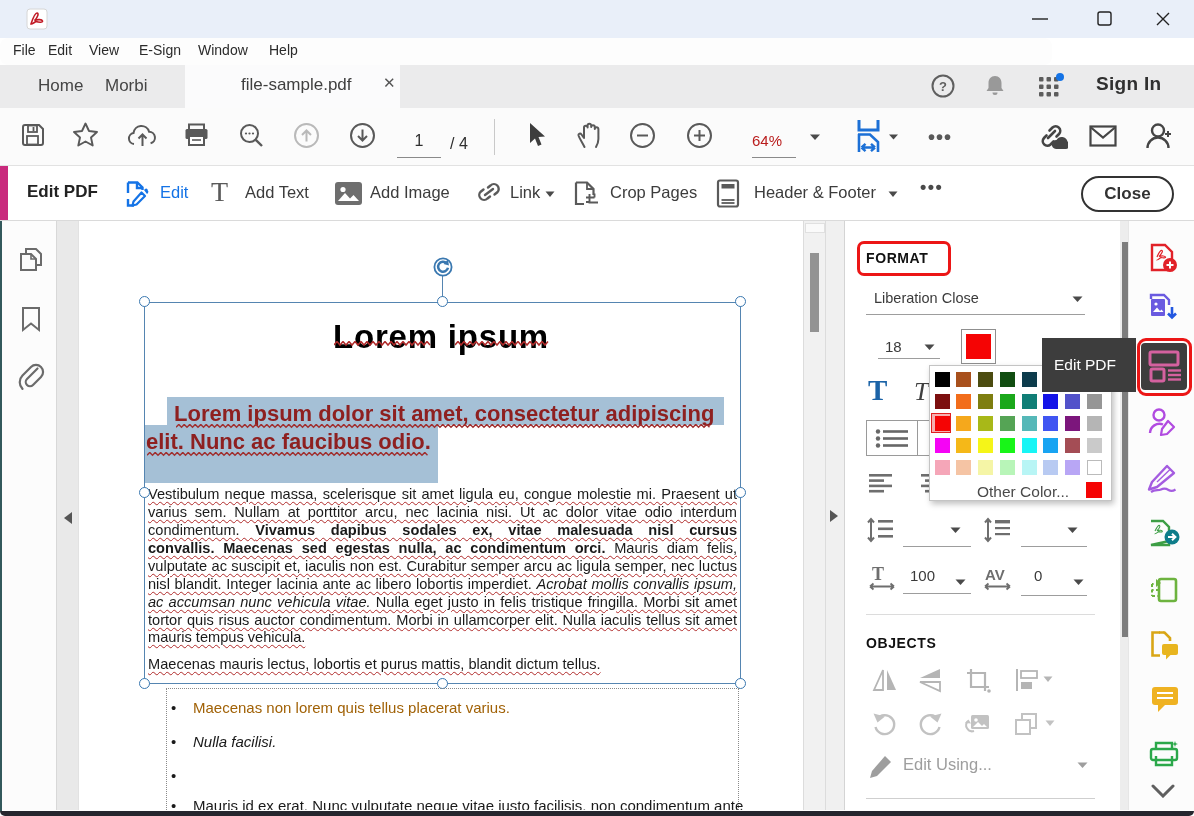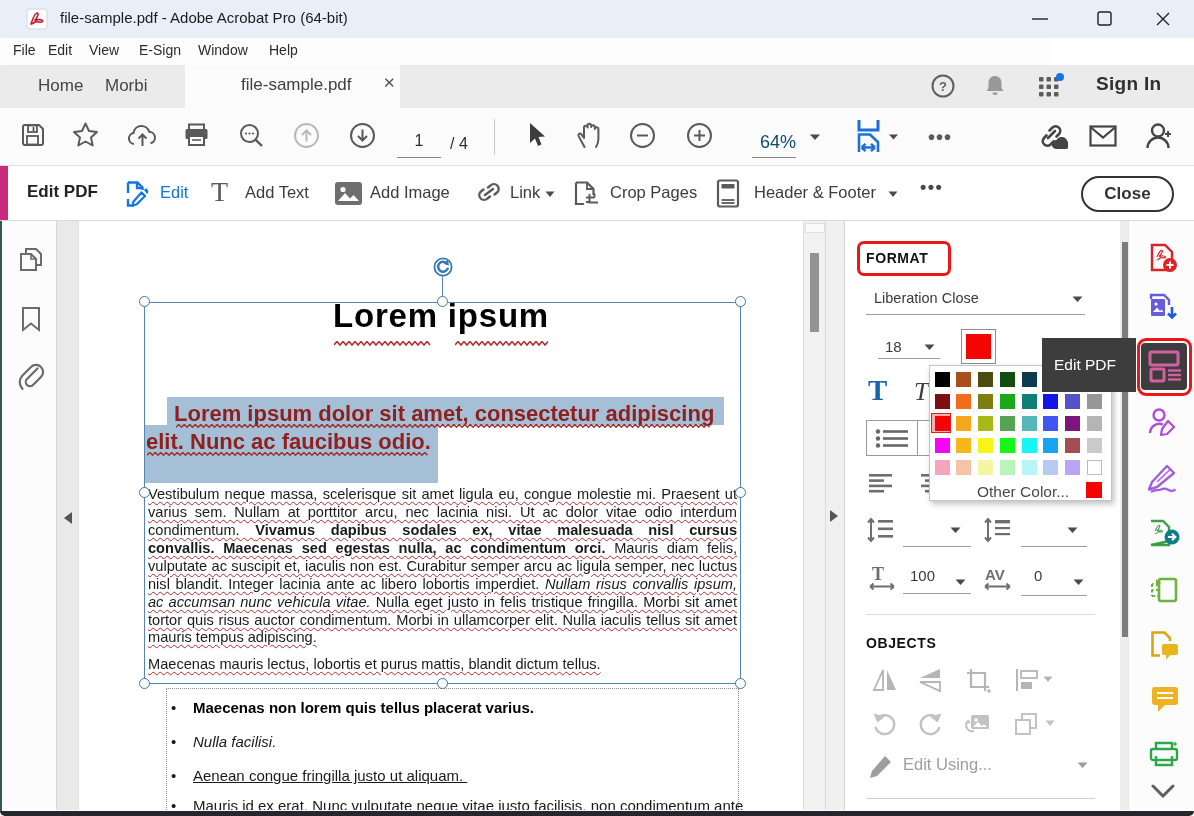--- a/index.html
+++ b/index.html
@@ -47,21 +47,20 @@
 </style>
 </head>
 <body>
 <div id="app">
 
   <div id="titlebar">
     <svg class="abs" style="left:26px;top:8px" width="22" height="22" viewBox="0 0 22 22">
       <rect x="1" y="1" width="20" height="20" rx="3" fill="#fff" stroke="#d6d6d6"></rect>
       <path d="M5 16 C7 10 9 5 11 5 C13 5 12 9 8.5 12.5 C12 11 16 11.5 16.5 13 C17 14.5 13 14.5 10 13.5 C8 14.5 6 16.5 5 16 Z" fill="none" stroke="#c11a25" stroke-width="1.6"></path>
     </svg>
-    <div id="titletext" style="font-size:15px">file-sample.pdf - Adobe Acrobat Pro (64-bit)</div>
     <svg class="abs" style="left:1030px;top:8px" width="150" height="22" viewBox="0 0 150 22">
       <line x1="2" y1="11" x2="18" y2="11" stroke="#222" stroke-width="1.4"></line>
       <rect x="68" y="4" width="13" height="13" rx="2" fill="none" stroke="#222" stroke-width="1.4"></rect>
       <path d="M127 5 L139 17 M139 5 L127 17" stroke="#222" stroke-width="1.4"></path>
     </svg>
   </div>
 
   <div id="menubar">
     <div class="menuitem" style="left:13px">File</div>
     <div class="menuitem" style="left:48px">Edit</div>
@@ -164,21 +163,21 @@
       <circle cx="13.5" cy="13.5" r="11.5" fill="none" stroke="#595959" stroke-width="2"></circle>
       <line x1="8" y1="13.5" x2="19" y2="13.5" stroke="#595959" stroke-width="2"></line>
     </svg>
 
     <svg class="abs" style="left:686px;top:14px" width="27" height="27" viewBox="0 0 27 27">
       <circle cx="13.5" cy="13.5" r="11.5" fill="none" stroke="#595959" stroke-width="2"></circle>
       <line x1="8" y1="13.5" x2="19" y2="13.5" stroke="#595959" stroke-width="2"></line>
       <line x1="13.5" y1="8" x2="13.5" y2="19" stroke="#595959" stroke-width="2"></line>
     </svg>
 
-    <div class="abs" style="left:752px;top:24px;width:44px;height:26px;border-bottom:1px solid #8a8a8a;text-align:right;font-size:18px;color:#0c4a6e">64%</div>
+    <div class="abs" style="left:752px;top:24px;width:44px;height:26px;border-bottom:1px solid #8a8a8a;text-align:left;font-size:15px;color:#b91c1c">64%</div>
     <svg class="abs" style="left:809px;top:25px" width="12" height="8" viewBox="0 0 12 8">
         <path d="M1 1.5 L6 7 L11 1.5 Z" fill="#4a4a4a"></path>
       </svg>
 
     <svg class="abs" style="left:856px;top:11px" width="26" height="34" viewBox="0 0 26 34">
       <path d="M3 1 L3 11 L22 11 L22 1" fill="none" stroke="#1c70d6" stroke-width="3"></path>
       <path d="M3 15 L3 33 M2 15.5 L14 15.5 L22 23 L22 33" fill="none" stroke="#1c70d6" stroke-width="2.6"></path>
       <path d="M5.5 28.5 L19 28.5 M5.5 28.5 L9.5 24.8 M5.5 28.5 L9.5 32.2 M19 28.5 L15 24.8 M19 28.5 L15 32.2" fill="none" stroke="#1c70d6" stroke-width="2.4"></path>
     </svg>
     <svg class="abs" style="left:888px;top:25px" width="11" height="8" viewBox="0 0 11 8">
@@ -288,21 +287,21 @@
     <div id="page">
       
     </div>
 
     <div class="abs" style="left:0;top:0;width:844px;height:589px;overflow:hidden">
 
       <div class="abs" style="left:167px;top:176px;width:557px;height:28.4px;background:#a5c0d6"></div>
       <div class="abs" style="left:144px;top:204.4px;width:294px;height:28.4px;background:#a5c0d6"></div>
       <div class="abs" style="left:144px;top:232.8px;width:294px;height:28.8px;background:#a5c0d6"></div>
 
-      <div class="abs" style="left:333px;top:76px;font-size:33px;letter-spacing:0.8px;font-weight:bold;color:#000">Lorem ipsum</div>
+      <div class="abs" style="left:333px;top:97px;font-size:33px;letter-spacing:0.8px;font-weight:bold;color:#000">Lorem ipsum</div>
         <svg class="abs" style="left:334px;top:120px" width="99" height="7" viewBox="0 0 99 7">
           <polyline points="0.0,4.0 3.0,0.5 6.0,4.0 9.0,0.5 12.0,4.0 15.0,0.5 18.0,4.0 21.0,0.5 24.0,4.0 27.0,0.5 30.0,4.0 33.0,0.5 36.0,4.0 39.0,0.5 42.0,4.0 45.0,0.5 48.0,4.0 51.0,0.5 54.0,4.0 57.0,0.5 60.0,4.0 63.0,0.5 66.0,4.0 69.0,0.5 72.0,4.0 75.0,0.5 78.0,4.0 81.0,0.5 84.0,4.0 87.0,0.5 90.0,4.0 93.0,0.5 96.0,4.0" fill="none" stroke="#b02a2a" stroke-width="1.5"></polyline>
         </svg>
         <svg class="abs" style="left:455px;top:120px" width="95" height="7" viewBox="0 0 95 7">
           <polyline points="0.0,4.0 3.0,0.5 6.0,4.0 9.0,0.5 12.0,4.0 15.0,0.5 18.0,4.0 21.0,0.5 24.0,4.0 27.0,0.5 30.0,4.0 33.0,0.5 36.0,4.0 39.0,0.5 42.0,4.0 45.0,0.5 48.0,4.0 51.0,0.5 54.0,4.0 57.0,0.5 60.0,4.0 63.0,0.5 66.0,4.0 69.0,0.5 72.0,4.0 75.0,0.5 78.0,4.0 81.0,0.5 84.0,4.0 87.0,0.5 90.0,4.0 93.0,0.5" fill="none" stroke="#b02a2a" stroke-width="1.5"></polyline>
         </svg>
 
       <div class="abs" style="left:174px;top:179.7px;font-size:22px;font-weight:bold;color:#8e2020;white-space:nowrap">Lorem ipsum dolor sit amet, consectetur adipiscing</div>
         <svg class="abs" style="left:176px;top:202.5px" width="537" height="6" viewBox="0 0 537 6">
           <polyline points="0.0,3.2 2.8,0.4 5.5,3.2 8.2,0.4 11.0,3.2 13.8,0.4 16.5,3.2 19.2,0.4 22.0,3.2 24.8,0.4 27.5,3.2 30.2,0.4 33.0,3.2 35.8,0.4 38.5,3.2 41.2,0.4 44.0,3.2 46.8,0.4 49.5,3.2 52.2,0.4 55.0,3.2 57.8,0.4 60.5,3.2 63.2,0.4 66.0,3.2 68.8,0.4 71.5,3.2 74.2,0.4 77.0,3.2 79.8,0.4 82.5,3.2 85.2,0.4 88.0,3.2 90.8,0.4 93.5,3.2 96.2,0.4 99.0,3.2 101.8,0.4 104.5,3.2 107.2,0.4 110.0,3.2 112.8,0.4 115.5,3.2 118.2,0.4 121.0,3.2 123.8,0.4 126.5,3.2 129.2,0.4 132.0,3.2 134.8,0.4 137.5,3.2 140.2,0.4 143.0,3.2 145.8,0.4 148.5,3.2 151.2,0.4 154.0,3.2 156.8,0.4 159.5,3.2 162.2,0.4 165.0,3.2 167.8,0.4 170.5,3.2 173.2,0.4 176.0,3.2 178.8,0.4 181.5,3.2 184.2,0.4 187.0,3.2 189.8,0.4 192.5,3.2 195.2,0.4 198.0,3.2 200.8,0.4 203.5,3.2 206.2,0.4 209.0,3.2 211.8,0.4 214.5,3.2 217.2,0.4 220.0,3.2 222.8,0.4 225.5,3.2 228.2,0.4 231.0,3.2 233.8,0.4 236.5,3.2 239.2,0.4 242.0,3.2 244.8,0.4 247.5,3.2 250.2,0.4 253.0,3.2 255.8,0.4 258.5,3.2 261.2,0.4 264.0,3.2 266.8,0.4 269.5,3.2 272.2,0.4 275.0,3.2 277.8,0.4 280.5,3.2 283.2,0.4 286.0,3.2 288.8,0.4 291.5,3.2 294.2,0.4 297.0,3.2 299.8,0.4 302.5,3.2 305.2,0.4 308.0,3.2 310.8,0.4 313.5,3.2 316.2,0.4 319.0,3.2 321.8,0.4 324.5,3.2 327.2,0.4 330.0,3.2 332.8,0.4 335.5,3.2 338.2,0.4 341.0,3.2 343.8,0.4 346.5,3.2 349.2,0.4 352.0,3.2 354.8,0.4 357.5,3.2 360.2,0.4 363.0,3.2 365.8,0.4 368.5,3.2 371.2,0.4 374.0,3.2 376.8,0.4 379.5,3.2 382.2,0.4 385.0,3.2 387.8,0.4 390.5,3.2 393.2,0.4 396.0,3.2 398.8,0.4 401.5,3.2 404.2,0.4 407.0,3.2 409.8,0.4 412.5,3.2 415.2,0.4 418.0,3.2 420.8,0.4 423.5,3.2 426.2,0.4 429.0,3.2 431.8,0.4 434.5,3.2 437.2,0.4 440.0,3.2 442.8,0.4 445.5,3.2 448.2,0.4 451.0,3.2 453.8,0.4 456.5,3.2 459.2,0.4 462.0,3.2 464.8,0.4 467.5,3.2 470.2,0.4 473.0,3.2 475.8,0.4 478.5,3.2 481.2,0.4 484.0,3.2 486.8,0.4 489.5,3.2 492.2,0.4 495.0,3.2 497.8,0.4 500.5,3.2 503.2,0.4 506.0,3.2 508.8,0.4 511.5,3.2 514.2,0.4 517.0,3.2 519.8,0.4 522.5,3.2 525.2,0.4 528.0,3.2 530.8,0.4 533.5,3.2" fill="none" stroke="#a03030" stroke-width="1.4"></polyline>
@@ -310,24 +309,24 @@
       <div class="abs" style="left:146px;top:208.1px;font-size:22px;font-weight:bold;color:#8e2020;white-space:nowrap">elit. Nunc ac faucibus odio.</div>
         <svg class="abs" style="left:147px;top:231px" width="285" height="6" viewBox="0 0 285 6">
           <polyline points="0.0,3.2 2.8,0.4 5.5,3.2 8.2,0.4 11.0,3.2 13.8,0.4 16.5,3.2 19.2,0.4 22.0,3.2 24.8,0.4 27.5,3.2 30.2,0.4 33.0,3.2 35.8,0.4 38.5,3.2 41.2,0.4 44.0,3.2 46.8,0.4 49.5,3.2 52.2,0.4 55.0,3.2 57.8,0.4 60.5,3.2 63.2,0.4 66.0,3.2 68.8,0.4 71.5,3.2 74.2,0.4 77.0,3.2 79.8,0.4 82.5,3.2 85.2,0.4 88.0,3.2 90.8,0.4 93.5,3.2 96.2,0.4 99.0,3.2 101.8,0.4 104.5,3.2 107.2,0.4 110.0,3.2 112.8,0.4 115.5,3.2 118.2,0.4 121.0,3.2 123.8,0.4 126.5,3.2 129.2,0.4 132.0,3.2 134.8,0.4 137.5,3.2 140.2,0.4 143.0,3.2 145.8,0.4 148.5,3.2 151.2,0.4 154.0,3.2 156.8,0.4 159.5,3.2 162.2,0.4 165.0,3.2 167.8,0.4 170.5,3.2 173.2,0.4 176.0,3.2 178.8,0.4 181.5,3.2 184.2,0.4 187.0,3.2 189.8,0.4 192.5,3.2 195.2,0.4 198.0,3.2 200.8,0.4 203.5,3.2 206.2,0.4 209.0,3.2 211.8,0.4 214.5,3.2 217.2,0.4 220.0,3.2 222.8,0.4 225.5,3.2 228.2,0.4 231.0,3.2 233.8,0.4 236.5,3.2 239.2,0.4 242.0,3.2 244.8,0.4 247.5,3.2 250.2,0.4 253.0,3.2 255.8,0.4 258.5,3.2 261.2,0.4 264.0,3.2 266.8,0.4 269.5,3.2 272.2,0.4 275.0,3.2 277.8,0.4 280.5,3.2" fill="none" stroke="#a03030" stroke-width="1.4"></polyline>
         </svg>
 
       <div class="docline just sq" style="left:148px;top:265.2px">Vestibulum neque massa, scelerisque sit amet ligula eu, congue molestie mi. Praesent ut</div>
       <div class="docline just sq" style="left:148px;top:283.1px">varius sem. Nullam at porttitor arcu, nec lacinia nisi. Ut ac dolor vitae odio interdum</div>
       <div class="docline just sq" style="left:148px;top:301px">condimentum. <b>Vivamus dapibus sodales ex, vitae malesuada nisl cursus</b></div>
       <div class="docline just sq" style="left:148px;top:318.9px"><b>convallis. Maecenas sed egestas nulla, ac condimentum orci.</b> Mauris diam felis,</div>
       <div class="docline just sq" style="left:148px;top:336.8px">vulputate ac suscipit et, iaculis non est. Curabitur semper arcu ac ligula semper, nec luctus</div>
-      <div class="docline just sq" style="left:148px;top:354.7px">nisl blandit. Integer lacinia ante ac libero lobortis imperdiet. <i>Nullam risus convallis ipsum,</i></div>
+      <div class="docline just sq" style="left:148px;top:354.7px">nisl blandit. Integer lacinia ante ac libero lobortis imperdiet. <i>Acrobat mollis convallis ipsum,</i></div>
       <div class="docline just sq" style="left:148px;top:390.5px">tortor quis risus auctor condimentum. Morbi in ullamcorper elit. Nulla iaculis tellus sit amet</div>
       <div class="docline just sq" style="left:148px;top:372.6px"><i>ac accumsan nunc vehicula vitae.</i> Nulla eget justo in felis tristique fringilla. Morbi sit amet</div>
-      <div class="docline sq" style="left:148px;top:408.4px">mauris tempus adipiscing.</div>
+      <div class="docline sq" style="left:148px;top:408.4px">mauris tempus vehicula.</div>
       <div class="docline sq" style="left:148px;top:435.4px">Maecenas mauris lectus, lobortis et purus mattis, blandit dictum tellus.</div>
 
       <div class="selbox" style="left:144px;top:80.5px;width:597px;height:382px"></div>
       <div class="handle" style="left:138.5px;top:75px"></div>
       <div class="handle" style="left:437px;top:75px"></div>
       <div class="handle" style="left:735px;top:75px"></div>
       <div class="handle" style="left:138.5px;top:265.5px"></div>
       <div class="handle" style="left:735px;top:265.5px"></div>
       <div class="handle" style="left:138.5px;top:456.5px"></div>
       <div class="handle" style="left:437px;top:456.5px"></div>
@@ -335,25 +334,24 @@
 
       <div class="abs" style="left:442px;top:55px;width:1px;height:21px;background:#5585b1"></div>
       <svg class="abs" style="left:433px;top:36px" width="20" height="20" viewBox="0 0 20 20">
         <circle cx="10" cy="10" r="8.6" fill="#fff" stroke="#3a78b0" stroke-width="1.8"></circle>
         <path d="M13.6 6.1 A5 5 0 1 0 15 10.8" fill="none" stroke="#3a78b0" stroke-width="2.5"></path>
         <path d="M14.9 2.6 L16 8.5 L10.5 7.1 Z" fill="#3a78b0"></path>
       </svg>
 
       <div id="dotbox" style="left:166px;top:467.4px;width:573px;height:130px"></div>
       <div class="abs" style="left:171px;top:478.2px;font-size:15px;color:#1a1a1a">•</div>
-      <div class="abs" style="left:193px;top:478.2px;font-size:15px;color:#000000;font-weight:bold;white-space:nowrap">Maecenas non lorem quis tellus placerat varius.</div>
+      <div class="abs" style="left:193px;top:478.2px;font-size:15px;color:#a16207;font-weight:normal;white-space:nowrap">Maecenas non lorem quis tellus placerat varius.</div>
       <div class="abs" style="left:171px;top:512.2px;font-size:15px;color:#1a1a1a">•</div>
       <div class="abs" style="left:193px;top:512.2px;font-size:15px;color:#1a1a1a;font-style:italic;white-space:nowrap">Nulla facilisi.</div>
       <div class="abs" style="left:171px;top:546.2px;font-size:15px;color:#1a1a1a">•</div>
-      <div class="abs" style="left:193px;top:546.2px;font-size:15px;color:#1a1a1a;text-decoration:underline;white-space:nowrap">Aenean congue fringilla justo ut aliquam.&nbsp;</div>
       <div class="abs" style="left:171px;top:576.2px;font-size:15px;color:#1a1a1a">•</div>
       <div class="abs" style="left:193px;top:576.2px;font-size:15px;color:#1a1a1a;white-space:nowrap"><u>Mauris id ex erat.</u> Nunc vulputate neque vitae justo facilisis, non condimentum ante</div>
     </div>
     <div id="docscroll">
         <div class="abs" style="left:1px;top:2px;width:20px;height:10px;background:#fafafa;border:1px solid #e0e0e0"></div>
         <div class="thumb"></div>
       </div>
     <div id="gutter"></div>
 
     <svg class="abs" style="left:62px;top:290px" width="12" height="14" viewBox="0 0 12 14">

